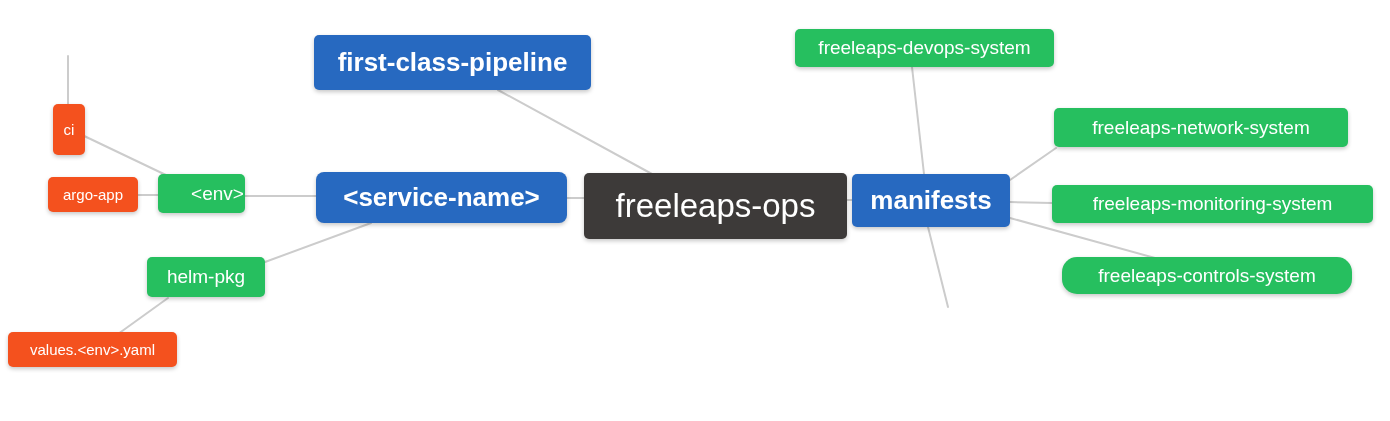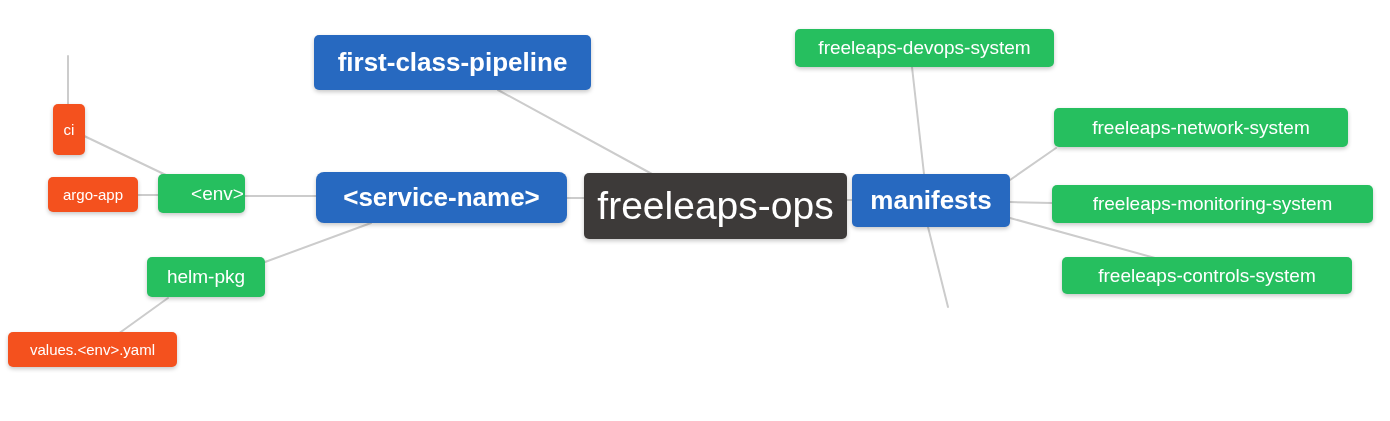--- a/index.html
+++ b/index.html
@@ -19,21 +19,21 @@
     box-shadow:0 2px 4px rgba(0,0,0,0.22);
     white-space:nowrap;
     cursor:default;
     box-sizing:border-box;
   }
   .blue  {background:var(--c-blue,#2769c0);font-weight:bold;}
   .green {background:var(--c-green,#26bf5f);}
   .red   {background:var(--c-red,#f4511e);}
   .orange{background:var(--c-orange,#faa627);}
   .dark  {background:var(--c-dark,#3d3a39);}
-  .size-xl{font-size:39px;}
+  .size-xl{font-size:33px;}
   .size-lg{font-size:26px;}
   .size-md{font-size:19px;}
   .size-sm{font-size:15px;}
   .size-xs{font-size:14px;}
 </style>
 </head>
 <body>
 
 <div class="canvas">
 
@@ -72,16 +72,16 @@
 
   <div class="node red size-sm" style="left:8px;top:332px;width:169px;height:35px;">values.&lt;env&gt;.yaml</div>
 
 
   <div class="node green size-md" style="left:795px;top:29px;width:259px;height:38px;">freeleaps-devops-system</div>
 
   <div class="node green size-md" style="left:1054px;top:108px;width:294px;height:39px;">freeleaps-network-system</div>
 
   <div class="node green size-md" style="left:1052px;top:185px;width:321px;height:38px;">freeleaps-monitoring-system</div>
 
-  <div class="node green size-md" style="left:1062px;top:257px;width:290px;height:37px;">freeleaps-controls-system</div>
+  <div class="node green size-md" style="left:1062px;top:257px;width:290px;height:37px;border-radius:15px;">freeleaps-controls-system</div>
 
 
 </div>
 
 </body></html>

